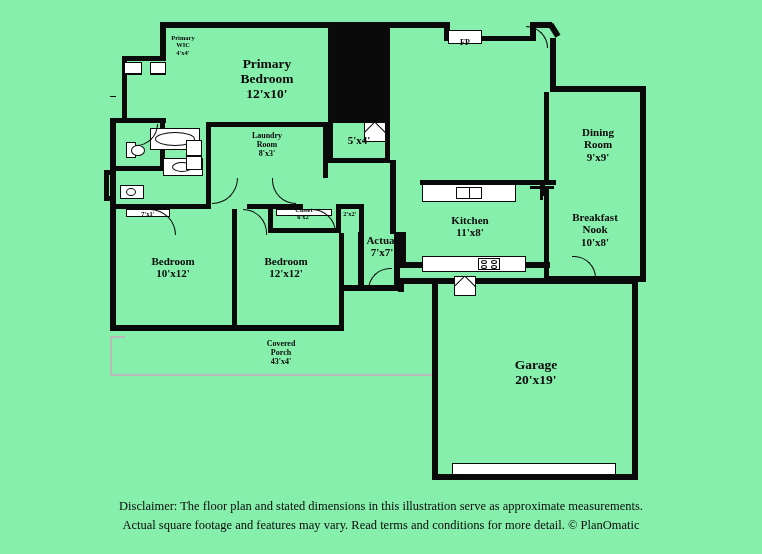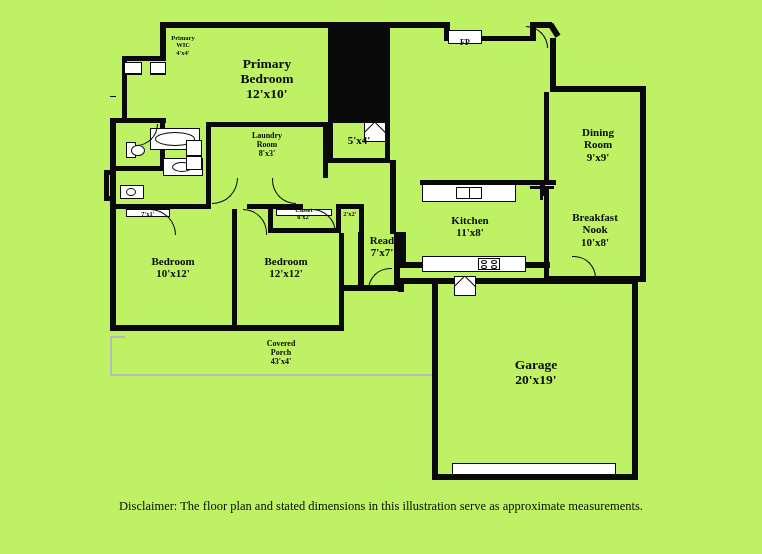--- a/index.html
+++ b/index.html
@@ -11,21 +11,21 @@
     width: 762px;
     height: 554px;
     font-family: "Liberation Serif", serif;
     color: #000000;
     overflow: hidden;
   }
   #plan {
     position: relative;
     width: 762px;
     height: 554px;
-    background: #bef264;
+    background: #86efac;
   }
   .wall {
     position: absolute;
     background: #0a0a0a;
   }
   .thin {
     position: absolute;
     background: #b9b9b9;
   }
   .fill-black {
@@ -259,21 +259,21 @@
 Room</span>
 <span class="dim">9'x9'</span></div>
 
   <div class="room-label lbl-md" style="left:420px; top:214px; width:100px;"><span>Kitchen</span>
 <span class="dim">11'x8'</span></div>
 
   <div class="room-label lbl-md" style="left:552px; top:211px; width:86px;"><span>Breakfast
 Nook</span>
 <span class="dim">10'x8'</span></div>
 
-  <div class="room-label lbl-md" style="left:352px; top:234px; width:60px;"><span>Read</span>
+  <div class="room-label lbl-md" style="left:352px; top:234px; width:60px;"><span>Actual</span>
 <span class="dim">7'x7'</span></div>
 
   <div class="room-label lbl-xs" style="left:276px; top:206px; width:56px;"><span>Closet</span>
 <span class="dim">6'x2'</span></div>
 
   <div class="room-label lbl-xs" style="left:338px; top:210px; width:24px;"><span class="dim">2'x2'</span></div>
 
   <div class="room-label lbl-xs" style="left:130px; top:210px; width:36px;"><span class="dim">7'x1'</span></div>
 
   <div class="room-label lbl-md" style="left:120px; top:255px; width:106px;"><span>Bedroom</span>
@@ -283,14 +283,18 @@
 <span class="dim">12'x12'</span></div>
 
   <div class="room-label lbl-sm" style="left:238px; top:340px; width:86px;"><span>Covered
 Porch</span>
 <span class="dim">43'x4'</span></div>
 
   <div class="room-label lbl-lg" style="left:470px; top:357px; width:132px;"><span>Garage</span>
 <span class="dim">20'x19'</span></div>
 
   <div class="disclaimer" style="top:497px;"><span>Disclaimer: The floor plan and stated dimensions in this illustration serve as approximate measurements.</span></div>
+  <div class="disclaimer" style="top:516px;">
+    <span>Actual square footage and features may vary. Read terms and conditions for more detail.</span>
+    <span>© PlanOmatic</span>
+  </div>
 
 </div>
 
 </body></html>

